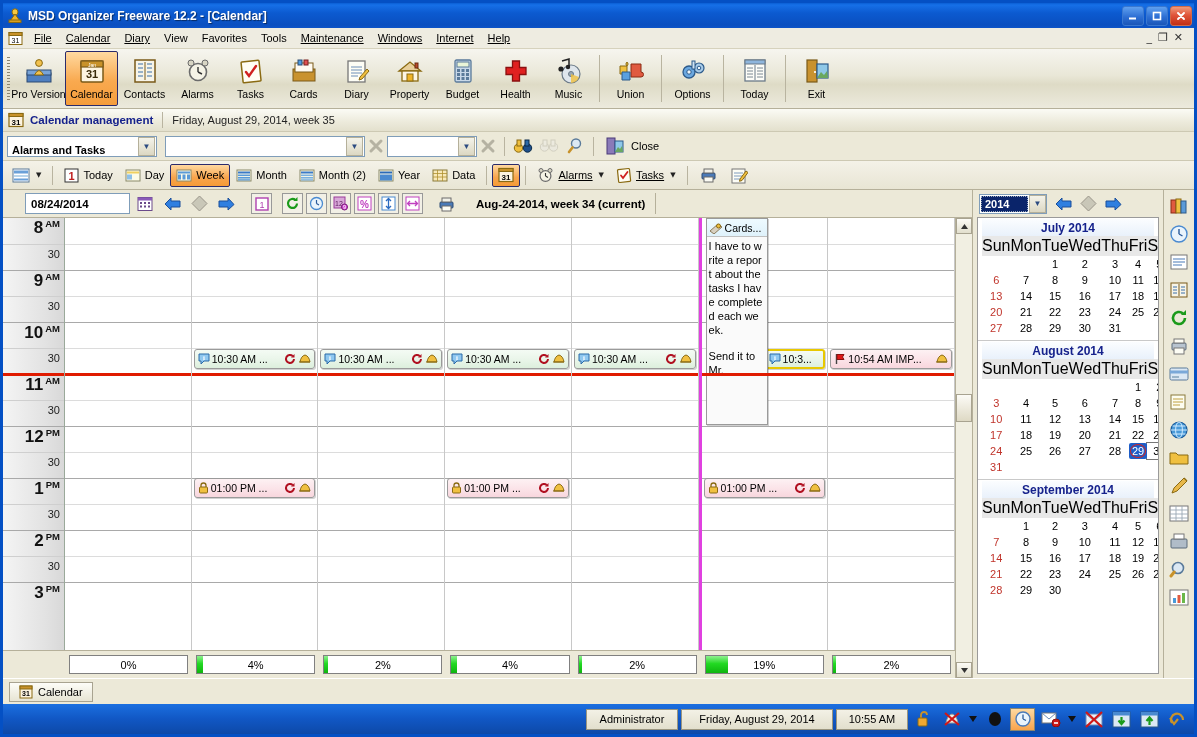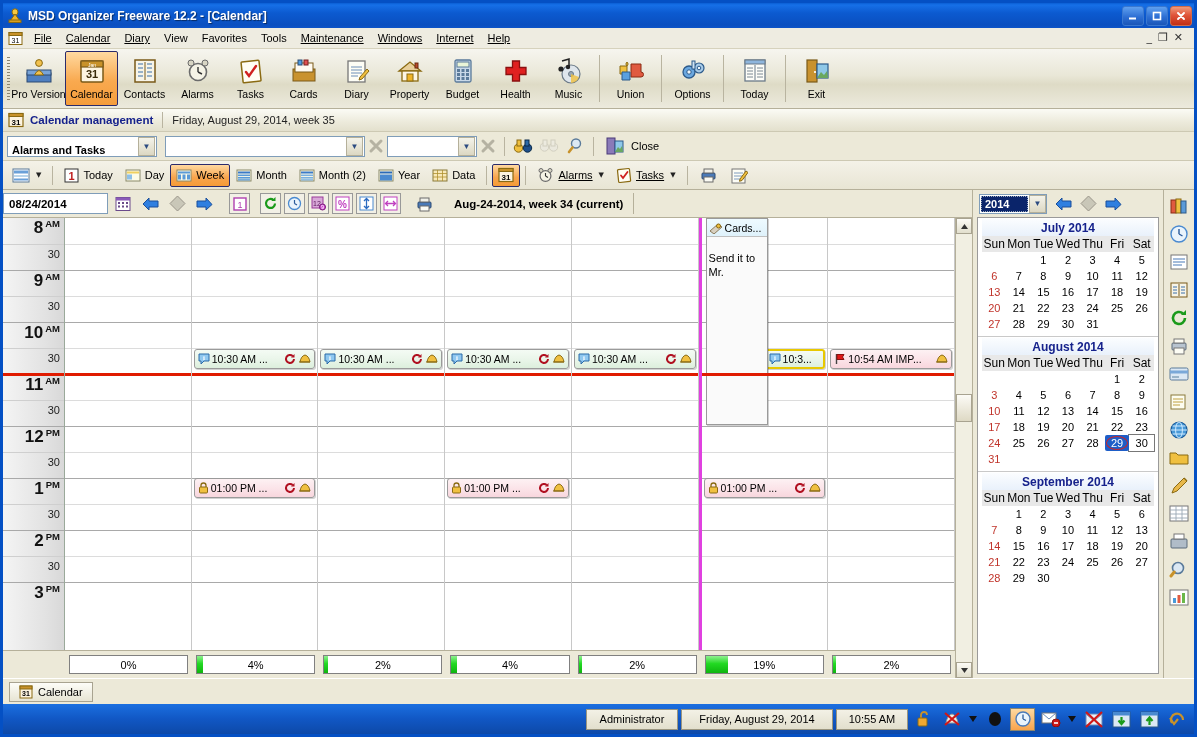--- a/index.html
+++ b/index.html
@@ -127,21 +127,21 @@
   }
   .vb.active { background:linear-gradient(to bottom,#ffd9a0,#f8a44c 60%,#f59b37); border:1px solid #2b2b6b; }
   .vb-sep { width:1px; height:19px; background:#b9b4a0; margin:0 5px; }
   .caret { font-size:7px; color:#222; margin-left:2px; font-family:"DejaVu Sans",sans-serif; }
   
   .bodysplit { flex:1; display:flex; min-height:0; background:#ece9d8; }
   .leftpane { flex:1; display:flex; flex-direction:column; min-width:0; border-right:1px solid #b5b09a;}
   
   .navrow {
     height:27px; flex:0 0 27px; background:#ece9d8;
-    display:flex; align-items:center; padding-left:0; gap:3px;
+    display:flex; align-items:center; padding-left:22px; gap:3px;
   }
   .dateinput {
     width:105px; height:21px; background:#fff; border:1px solid #7f9db9;
     display:flex; align-items:center; padding-left:5px;
     font-size:11.5px; font-weight:bold; color:#000;
   }
   .nv { width:24px; height:22px; display:flex; align-items:center; justify-content:center; }
   .nv.box { border:1px solid #999; background:#f2f0e6; width:21px;height:21px;}
   .navlabel {
     height:21px; display:flex; align-items:center; padding:0 10px; margin-left:5px;
@@ -234,21 +234,21 @@
                    border:1px solid #b5b09a; display:flex; align-items:center; justify-content:center;
                    color:#2b4a80; font-size:8px; }
   .mini-stack { flex:1; background:#fff; border:1px solid #9a9a9a; margin:0 4px 4px 4px; overflow:hidden; }
   .mini { padding:1px 4px 2px 4px; }
   .mini .mt {
     text-align:center; font-weight:bold; color:#16228c; font-size:12px; padding:2px 0 1px;
     background:linear-gradient(to bottom,#fbfdff,#e9f1fb);
   }
   .mini table { border-collapse:collapse; width:100%; }
   .mini th {
-    font-size:12px; font-weight:normal; color:#000; background:#e8e8e8;
+    font-size:16px; font-weight:normal; color:#000; background:#e8e8e8;
     padding:1px 0; text-align:center; width:14.28%;
   }
   .mini td { font-size:11px; text-align:center; padding:1px 0; color:#000; height:16px;}
   .mini td.sun { color:#c0342b; }
   .mini td.sel { background:#1e5ec8; color:#fff; border-radius:2px; position:relative; }
   .mini td.sel .ell {
     position:absolute; left:1px; right:1px; top:1px; bottom:1px;
     border:1.5px solid #c8262b; border-radius:50%;
   }
   .mini td.box { outline:1px solid #777; }
@@ -1204,20 +1204,21 @@
                   <div class="nh">
                     <span>
                       <svg width="14" height="12" viewBox="0 0 14 12">
                           <path d="M1 9 l8-7 4 3 -8 7 z" fill="#d8d0c0" stroke="#8a7a5a"></path>
                           <circle cx="9.5" cy="4" r="2" fill="#f0c040" stroke="#8a6a12"></circle>
                         </svg>
                     </span>
                     <span>Cards...</span>
                   </div>
                   <div class="nb">
+                    <p>I have to write a report about the tasks I have completed each week.</p>
                     <p class="gap"></p>
                     <p>Send it to Mr.</p>
                   </div>
                 </div>
 
                 <div class="appt sel" style="top:131px;left:62px;right:2px">
                   <span>
                     <svg width="12" height="12" viewBox="0 0 12 12">
                         <path d="M1 1 h10 v7 h-5 l-3 3 v-3 h-2 z" fill="#8fc8f0" stroke="#2a6aa8"></path>
                         <text x="6" y="7" font-size="7" font-weight="bold" fill="#fff" text-anchor="middle" font-family="Liberation Serif, serif">i</text>

